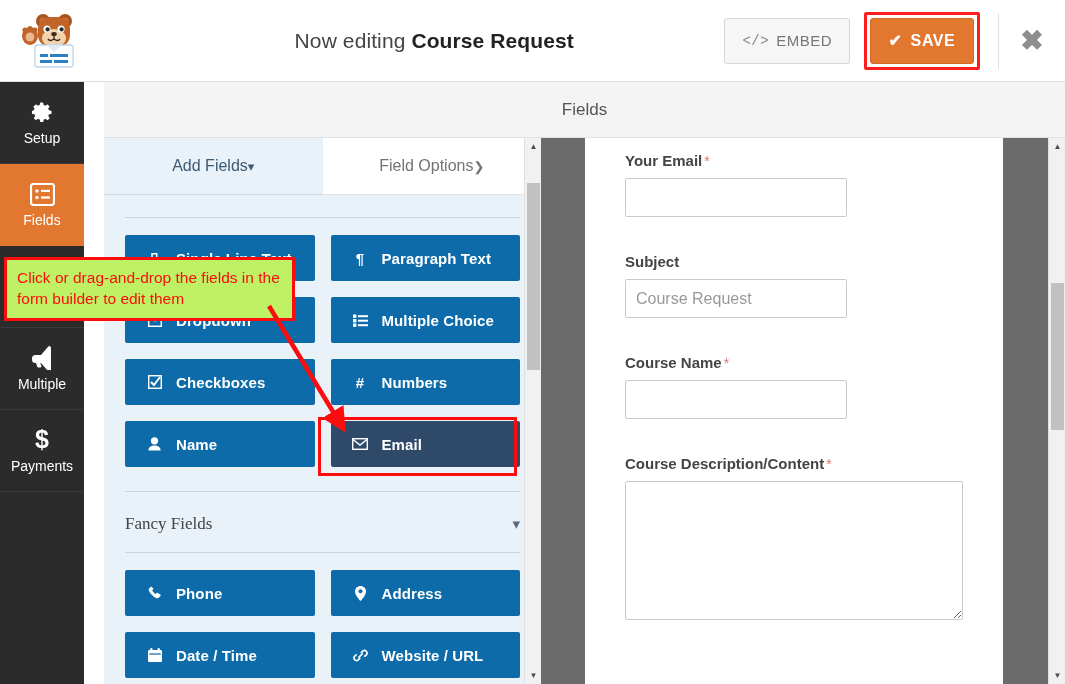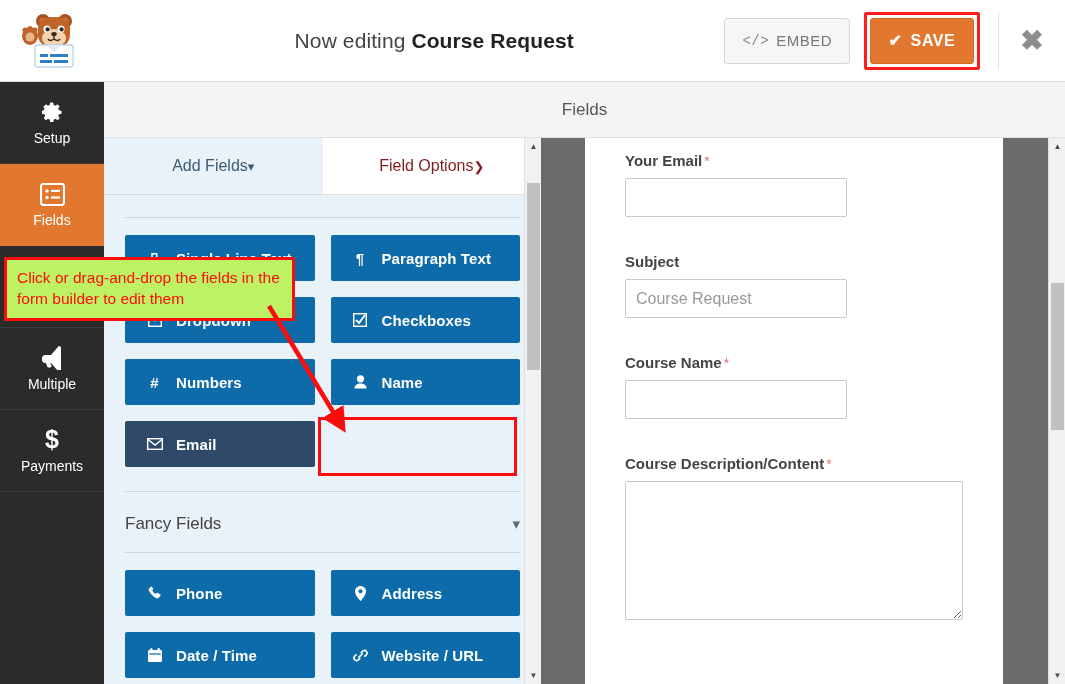--- a/index.html
+++ b/index.html
@@ -51,21 +51,21 @@
   }
   .divider-v { width: 1px; height: 56px; background: #e0e0e0; margin: 0 0 0 18px; }
   .btn-close {
     width: 66px; height: 82px; display: flex; align-items: center;
     justify-content: center; cursor: pointer;
   }
   .x-glyph { font-size: 28px; color: #8e8e8e; font-weight: 700; line-height: 1; }
 
   
   .sidebar {
-    position: absolute; left: 0; top: 82px; width: 104px; height: 602px;
+    position: absolute; left: 0; top: 82px; width: 84px; height: 602px;
     background: #2b2b2b;
   }
   .side-item {
     height: 82px; display: flex; flex-direction: column;
     align-items: center; justify-content: center; gap: 5px;
     color: #ffffff; border-bottom: 1px solid #3a3a3a; cursor: pointer;
   }
   .side-item.active { background: #e27730; border-bottom-color: #e27730; }
   .side-label { font-size: 14px; color: #ffffff; }
   .side-icon { height: 26px; display:flex; align-items:center; justify-content:center; }
@@ -82,40 +82,40 @@
   .fields-panel {
     position: absolute; left: 104px; top: 138px; width: 437px; height: 546px;
     background: #e9f1f9; overflow: hidden;
   }
   .tabs { display: flex; height: 57px; }
   .tab {
     flex: 1; display: flex; align-items: center; justify-content: center;
     font-size: 16px; cursor: pointer;
   }
   .tab.active { background: #e9f1f9; color: #3b5a74; border-bottom: 1px solid #cfdce8;}
-  .tab.inactive { background: #ffffff; color: #7f1d1d; border-bottom: 1px solid #e3e3e3;}
+  .tab.inactive { background: #ffffff; color: #737373; border-bottom: 1px solid #e3e3e3;}
   .chev { font-size: 13px; }
   .fields-body { padding: 0 21px; }
   .hr-line { height: 1px; background: #c9d4dd; margin: 22px 0 17px 0; }
   .grid {
     display: grid; grid-template-columns: 1fr 1fr; gap: 16px 16px;
   }
   .fbtn {
     height: 46px; background: #0c6ba8; color: #ffffff;
     display: flex; align-items: center; gap: 13px;
     padding-left: 21px; font-size: 15px; font-weight: 700;
     border-radius: 2px; cursor: pointer; letter-spacing: .1px;
   }
   .fbtn.sel { background: #2f4a68; }
   .fbtn .fi { width: 17px; display: inline-flex; align-items: center; justify-content: center; font-size: 15px;}
   .sect-head {
     display: flex; align-items: center; justify-content: space-between;
     padding: 0; margin: 22px 0 0 0;
   }
-  .sect-title { font-size: 17px; color: #444; }
+  .sect-title { font-size: 17px; color: #444; font-family: Liberation Serif, serif; }
   .sect-chev { color: #5a6a78; font-size: 15px; }
 
   
   .sb {
     position: absolute; width: 17px; background: #f1f1f1;
     border-left: 1px solid #e0e0e0;
   }
   .sb-fields { left: 524px; top: 138px; height: 546px; }
   .sb-right  { left: 1048px; top: 138px; height: 546px; }
   .sb-arrow {
@@ -330,20 +330,33 @@
 
         <div class="fbtn">
           <span class="fi">
             <svg width="14" height="14" viewBox="0 0 14 14">
               <rect x="0.7" y="0.7" width="12.6" height="12.6" fill="none" stroke="#ffffff" stroke-width="1.5"></rect>
               <path d="M4 5.5 L7 9 L10 5.5 Z" fill="#ffffff"></path>
             </svg>
           </span>
           <span>Dropdown</span>
         </div>
+        <div class="fbtn">
+          <span class="fi">
+            <svg width="15" height="13" viewBox="0 0 15 13" fill="#ffffff">
+              <rect x="0" y="0.5" width="3.4" height="3.4"></rect>
+                <rect x="5" y="1.2" width="10" height="2"></rect>
+              <rect x="0" y="5" width="3.4" height="3.4"></rect>
+                <rect x="5" y="5.7" width="10" height="2"></rect>
+              <rect x="0" y="9.5" width="3.4" height="3.4"></rect>
+                <rect x="5" y="10.2" width="10" height="2"></rect>
+            </svg>
+          </span>
+          <span>Multiple Choice</span>
+        </div>
 
         <div class="fbtn">
           <span class="fi">
             <svg width="14" height="14" viewBox="0 0 14 14">
               <rect x="0.7" y="0.7" width="12.6" height="12.6" fill="none" stroke="#ffffff" stroke-width="1.5"></rect>
               <path d="M3 7 L6 10 L12 2" fill="none" stroke="#ffffff" stroke-width="2"></path>
             </svg>
           </span>
           <span>Checkboxes</span>
         </div>

